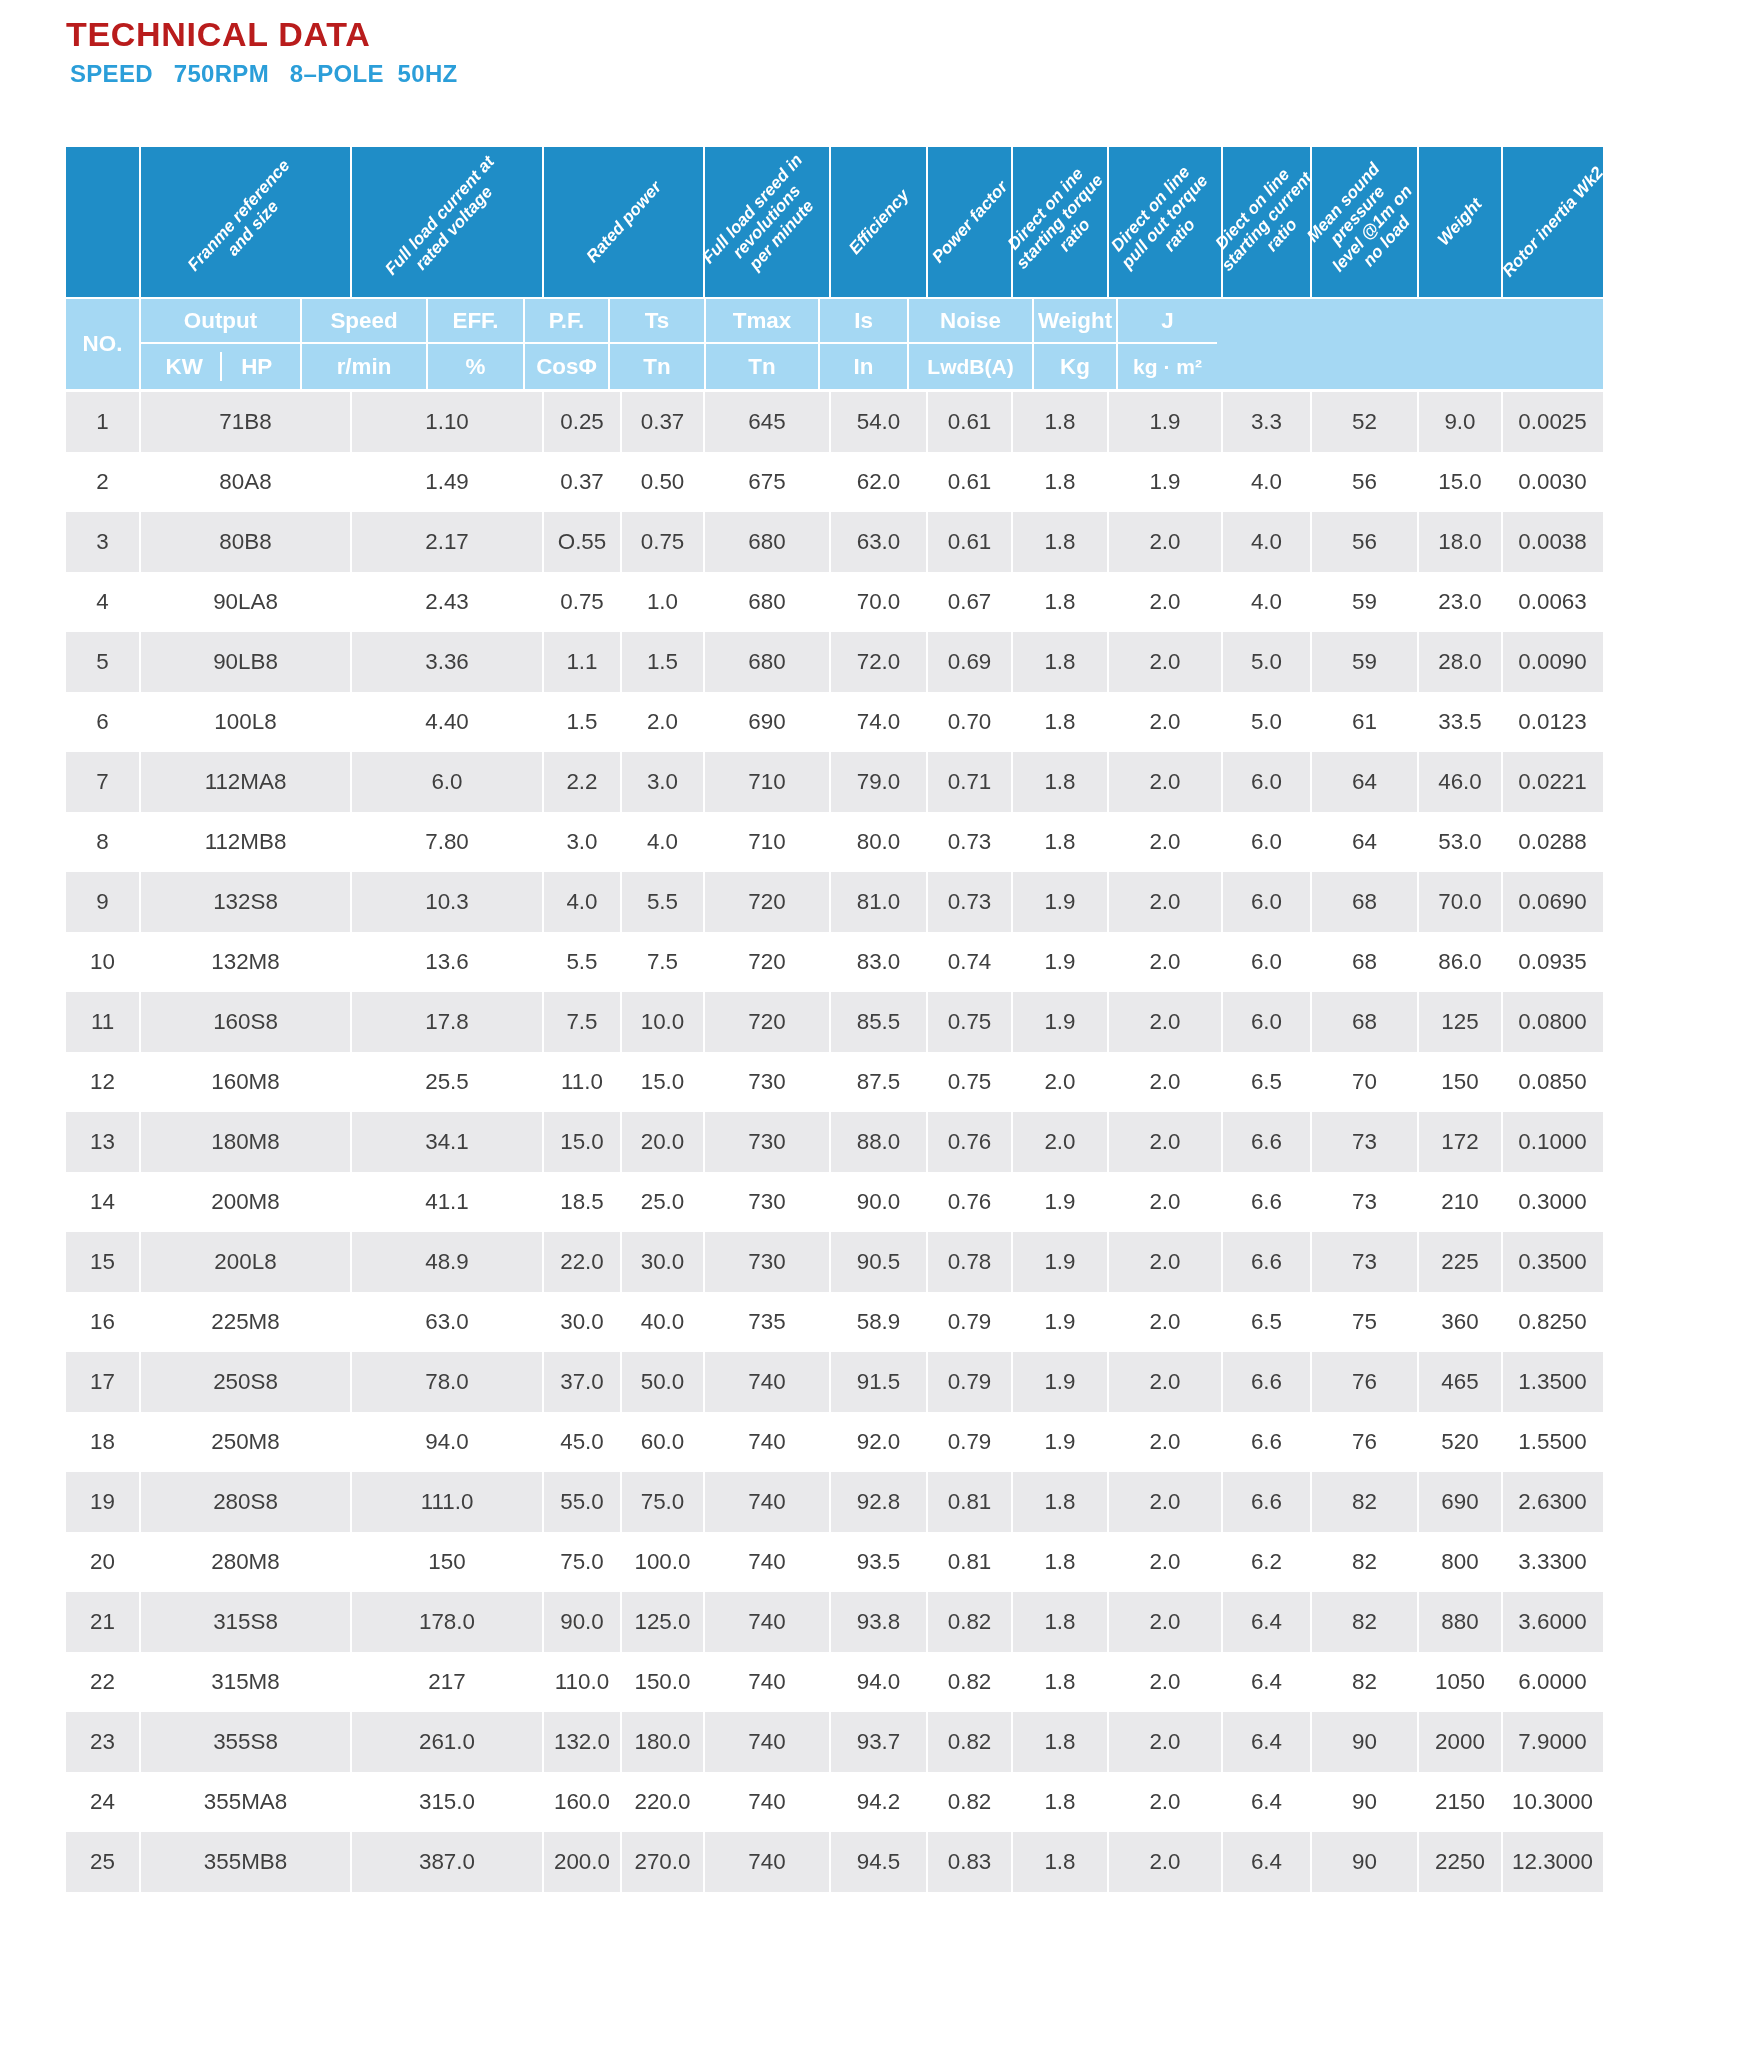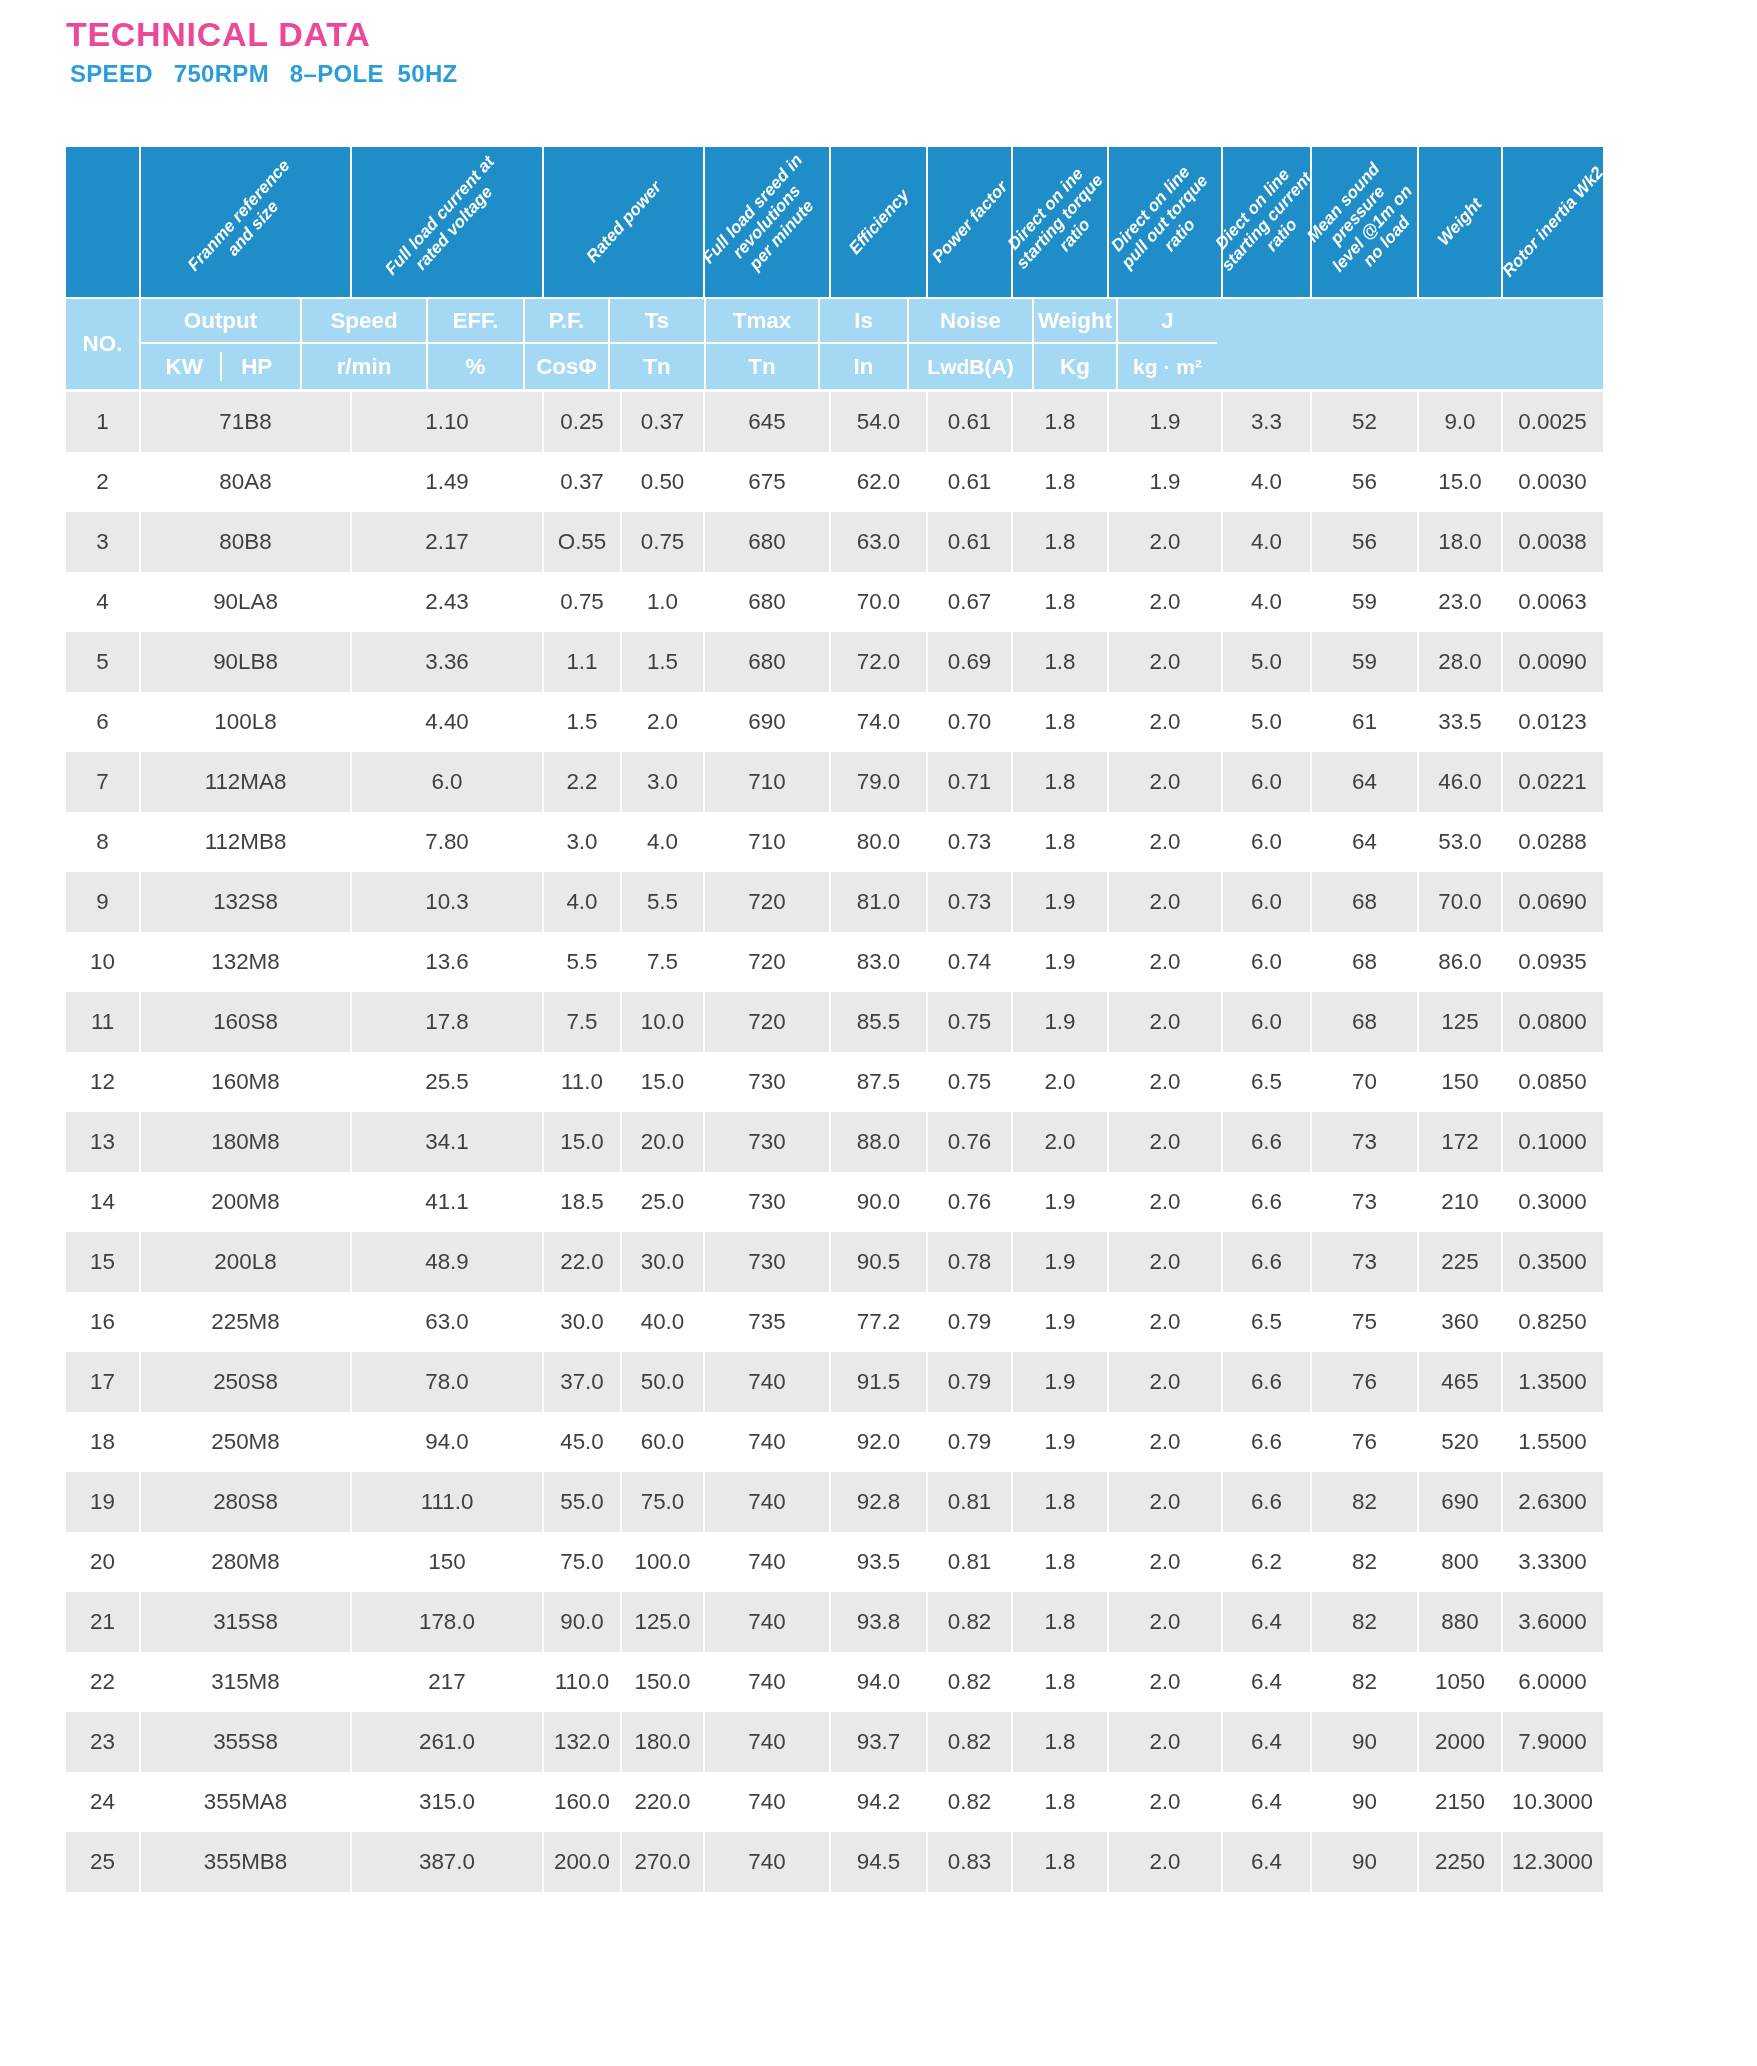--- a/index.html
+++ b/index.html
@@ -4,21 +4,21 @@
 <style>
   html,body{margin:0;padding:0;}
   body{
     width:1757px;height:2066px;background:#ffffff;position:relative;
     font-family:"Liberation Sans", sans-serif;
     -webkit-font-smoothing:antialiased;
   }
   *{box-sizing:border-box;}
   .title{
     position:absolute;left:66px;top:15.4px;margin:0;
-    font-size:34px;font-weight:bold;letter-spacing:0.7px;color:#ec4899;
+    font-size:34px;font-weight:bold;letter-spacing:0.7px;color:#b91c1c;
   }
   .subtitle{
     position:absolute;left:70px;top:60px;
     font-size:24px;font-weight:bold;color:#2b9ed9;white-space:pre;letter-spacing:0.3px;
   }
   .table{position:absolute;left:66px;top:147px;width:1537px;}
 
   
   .diag-row{display:flex;height:150px;background:#1f8dc7;}
   .dcell{position:relative;border-right:2.1px solid #ffffff;overflow:visible;}
@@ -428,21 +428,21 @@
         <div class="cell col-kg">225</div>
         <div class="cell col-j">0.3500</div>
       </div>
       <div class="row white">
         <div class="cell col-no">16</div>
         <div class="cell col-type">225M8</div>
         <div class="cell col-amps">63.0</div>
         <div class="cell col-kw">30.0</div>
         <div class="cell col-hp">40.0</div>
         <div class="cell col-speed">735</div>
-        <div class="cell col-eff">77.2</div>
+        <div class="cell col-eff">58.9</div>
         <div class="cell col-pf">0.79</div>
         <div class="cell col-ts">1.9</div>
         <div class="cell col-tmax">2.0</div>
         <div class="cell col-is">6.5</div>
         <div class="cell col-noise">75</div>
         <div class="cell col-kg">360</div>
         <div class="cell col-j">0.8250</div>
       </div>
       <div class="row gray">
         <div class="cell col-no">17</div>

